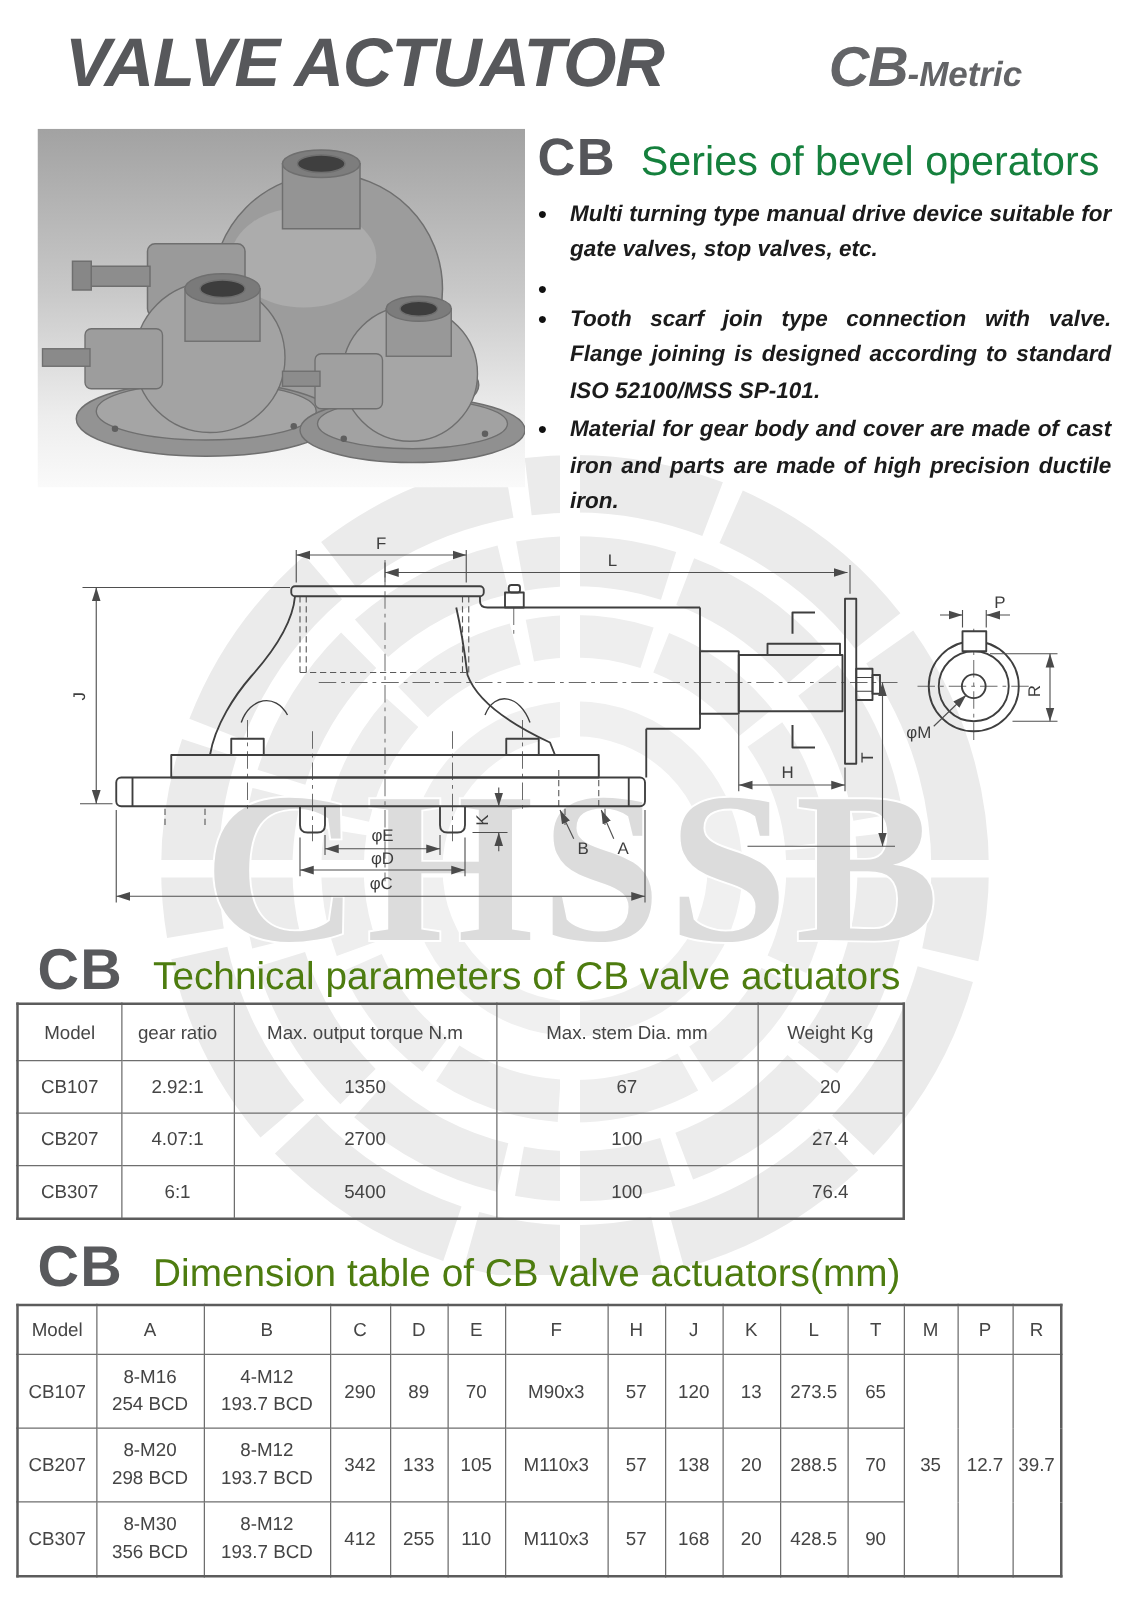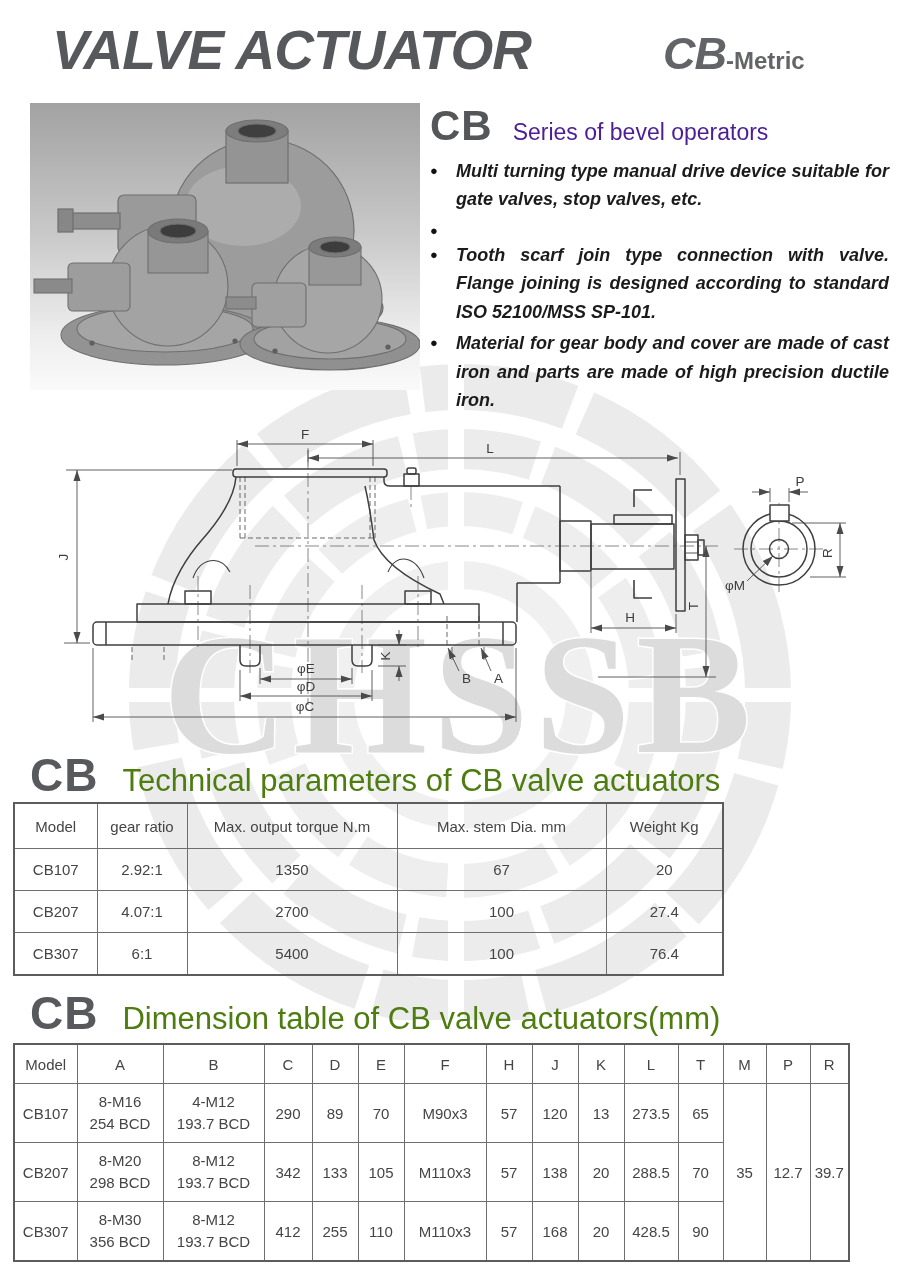--- a/index.html
+++ b/index.html
@@ -9,28 +9,28 @@
   }
   .layer{position:absolute;z-index:1;}
   #watermark{position:absolute;left:80px;top:340px;z-index:0;}
   
   .main-title{
     position:absolute;left:52px;top:18px;font-size:55px;font-weight:bold;font-style:italic;
     color:#57585b;letter-spacing:-1px;white-space:nowrap;
   }
   .cb-metric{position:absolute;left:663px;top:28px;display:flex;align-items:baseline;color:#636467;}
   .cb-metric .big{font-size:45px;font-weight:bold;font-style:italic;letter-spacing:-1px;}
-  .cb-metric .small{font-size:24px;font-weight:bold;}
+  .cb-metric .small{font-size:28px;font-weight:bold;font-style:italic;}
   
   .photo{position:absolute;left:30px;top:103px;width:390px;height:287px;}
   
   .features{position:absolute;left:430px;top:102px;width:459px;}
   .intro-head{display:flex;align-items:baseline;}
   .intro-head .cb{font-size:42px;font-weight:bold;color:#55565a;letter-spacing:1px;}
-  .intro-head .rest{font-size:23px;color:#4c1d95;margin-left:20px;white-space:nowrap;text-align:center;}
+  .intro-head .rest{font-size:33px;color:#15803d;margin-left:20px;white-space:nowrap;text-align:center;}
   .bullet-list{margin-top:7px;}
   .feat-item{display:flex;margin-bottom:3px;}
   .feat-item .dot{width:26px;flex:0 0 26px;font-size:13px;color:#111;padding-top:6px;}
   .feat-item p{
     margin:0;font-size:18px;font-weight:bold;color:#1b1b1b;line-height:1.58;
     text-align:justify;text-align-last:left;font-style:italic;
   }
   
   .sec-head{position:absolute;display:flex;align-items:baseline;white-space:nowrap;}
   .sec-head .cb{font-size:46px;font-weight:bold;color:#58595c;letter-spacing:1px;}

